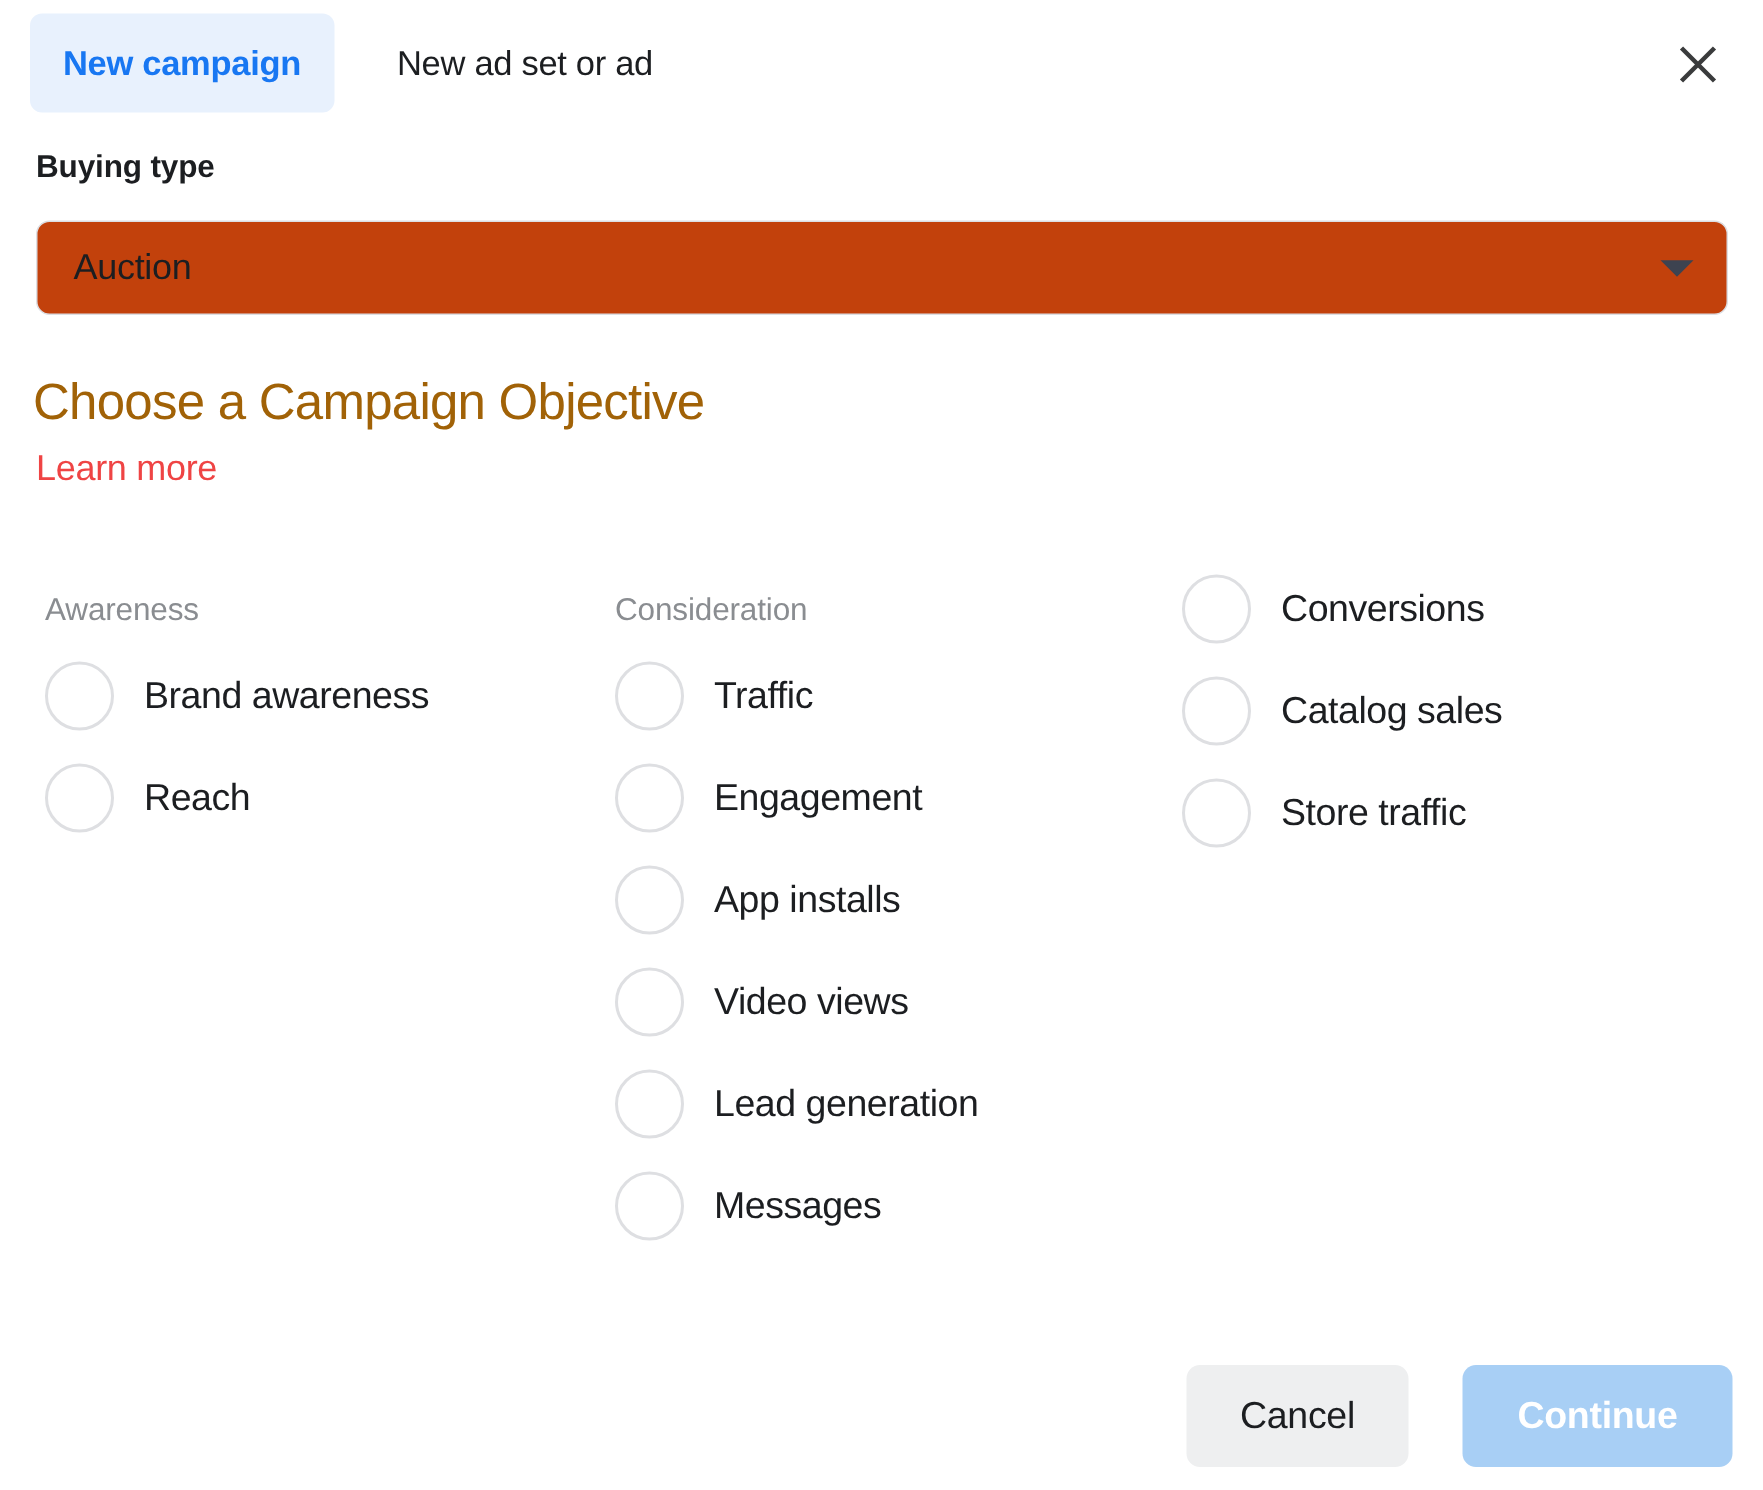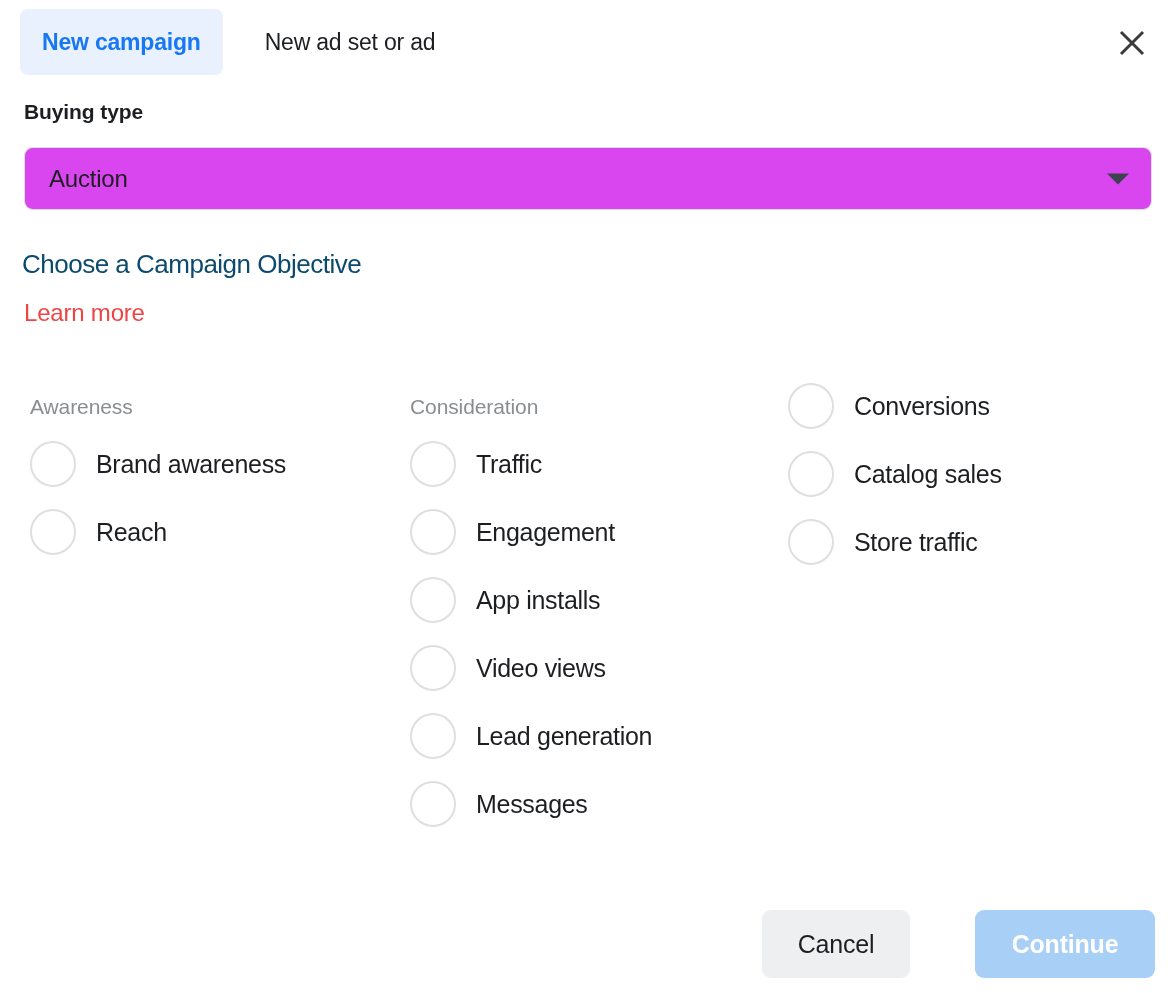--- a/index.html
+++ b/index.html
@@ -78,21 +78,21 @@
     letter-spacing: -0.1px;
   }
   .select-box {
     position: absolute;
     left: 24px;
     top: 147px;
     width: 1128px;
     height: 63px;
     border: 1px solid #dcdee3;
     border-radius: 9px;
-    background: #d946ef;
+    background: #c2410c;
     display: flex;
     align-items: center;
     cursor: pointer;
   }
   .select-value {
     font-size: 24px;
     color: #1c1e21;
     padding-left: 24px;
     letter-spacing: -0.2px;
   }
@@ -106,23 +106,23 @@
     border-left: 11px solid transparent;
     border-right: 11px solid transparent;
     border-top: 11px solid #3d4350;
   }
 
   
   .section-title {
     position: absolute;
     left: 22px;
     top: 249px;
-    font-size: 26px;
+    font-size: 34px;
     font-weight: normal;
-    color: #0c4a6e;
+    color: #a16207;
     letter-spacing: -0.5px;
   }
   .learn-more {
     position: absolute;
     left: 24px;
     top: 299px;
     font-size: 24px;
     color: #ef4444;
     text-decoration: none;
     cursor: pointer;
@@ -176,21 +176,20 @@
     white-space: nowrap;
   }
 
   
   .footer {
     position: absolute;
     right: 20px;
     bottom: 15px;
     display: flex;
     align-items: flex-end;
-    gap: 29px;
   }
   .btn {
     height: 68px;
     border: none;
     border-radius: 9px;
     font-family: "Liberation Sans", sans-serif;
     font-size: 25px;
     letter-spacing: -0.2px;
     cursor: pointer;
     padding: 0 30px;

